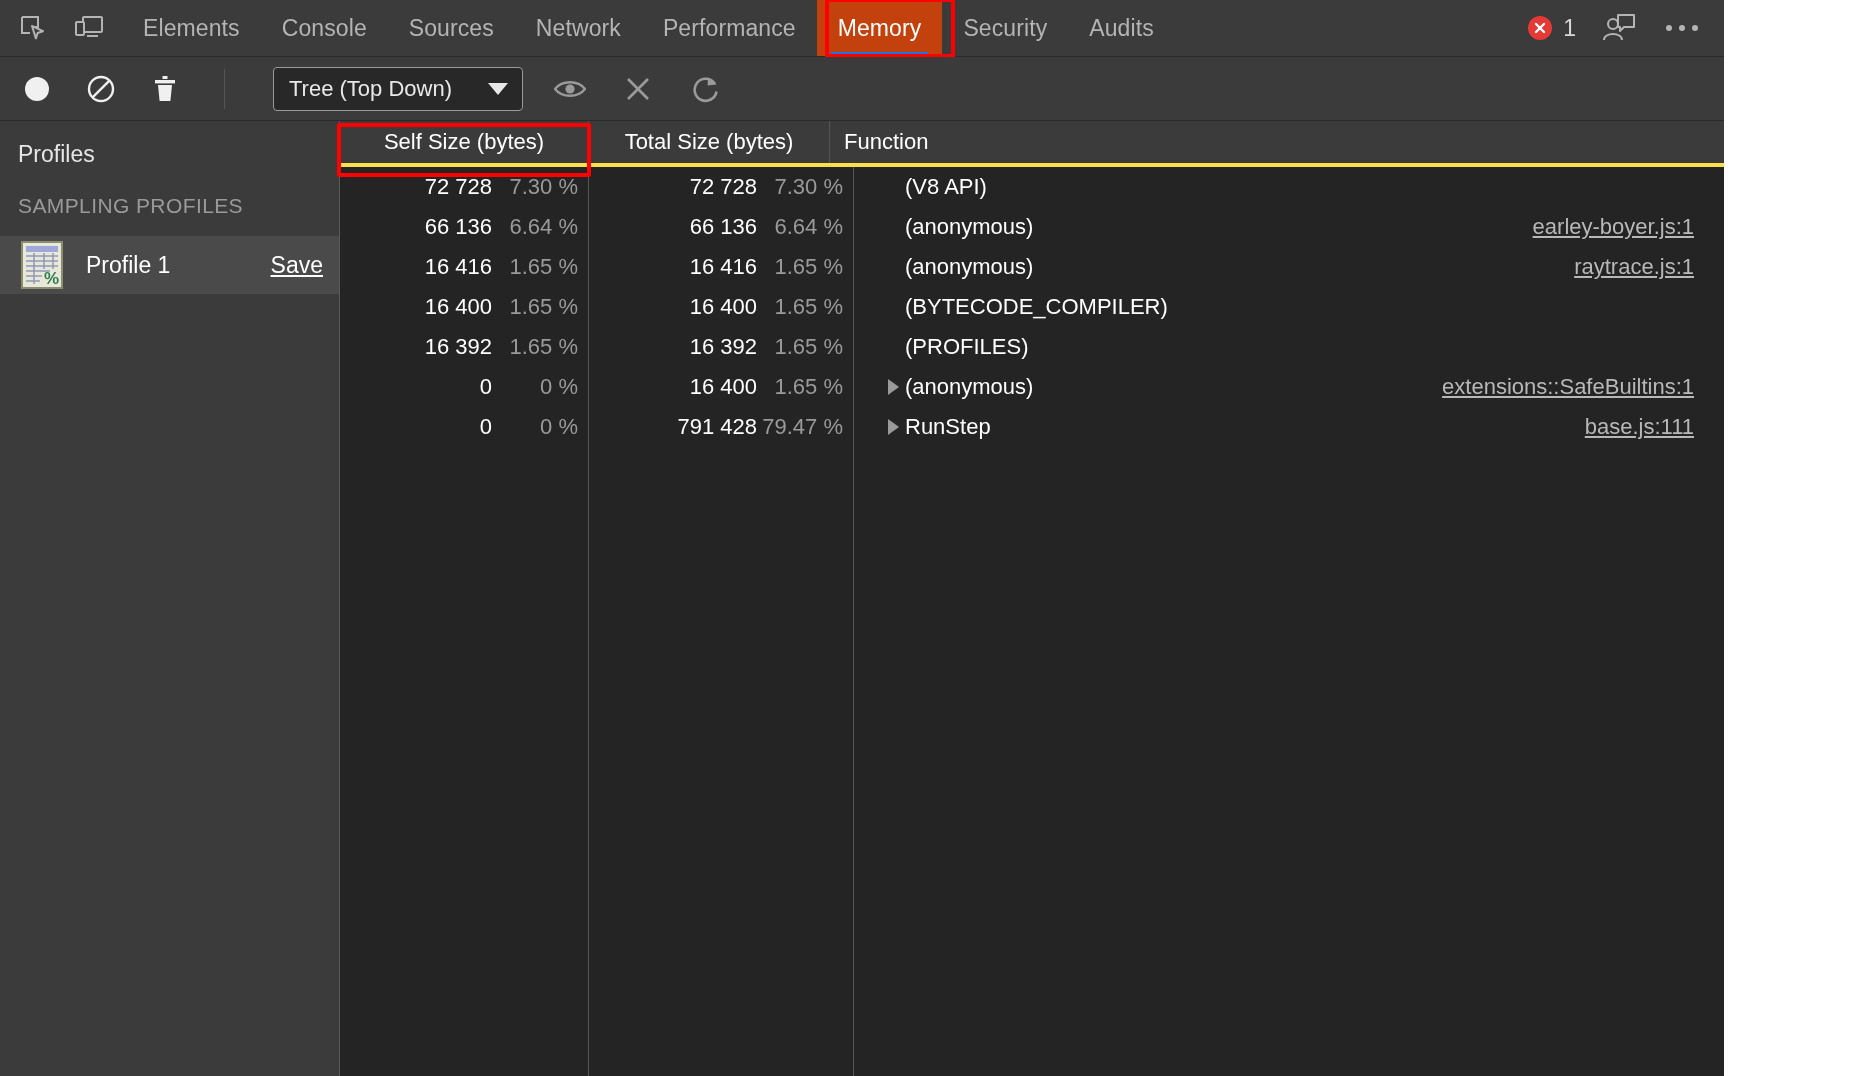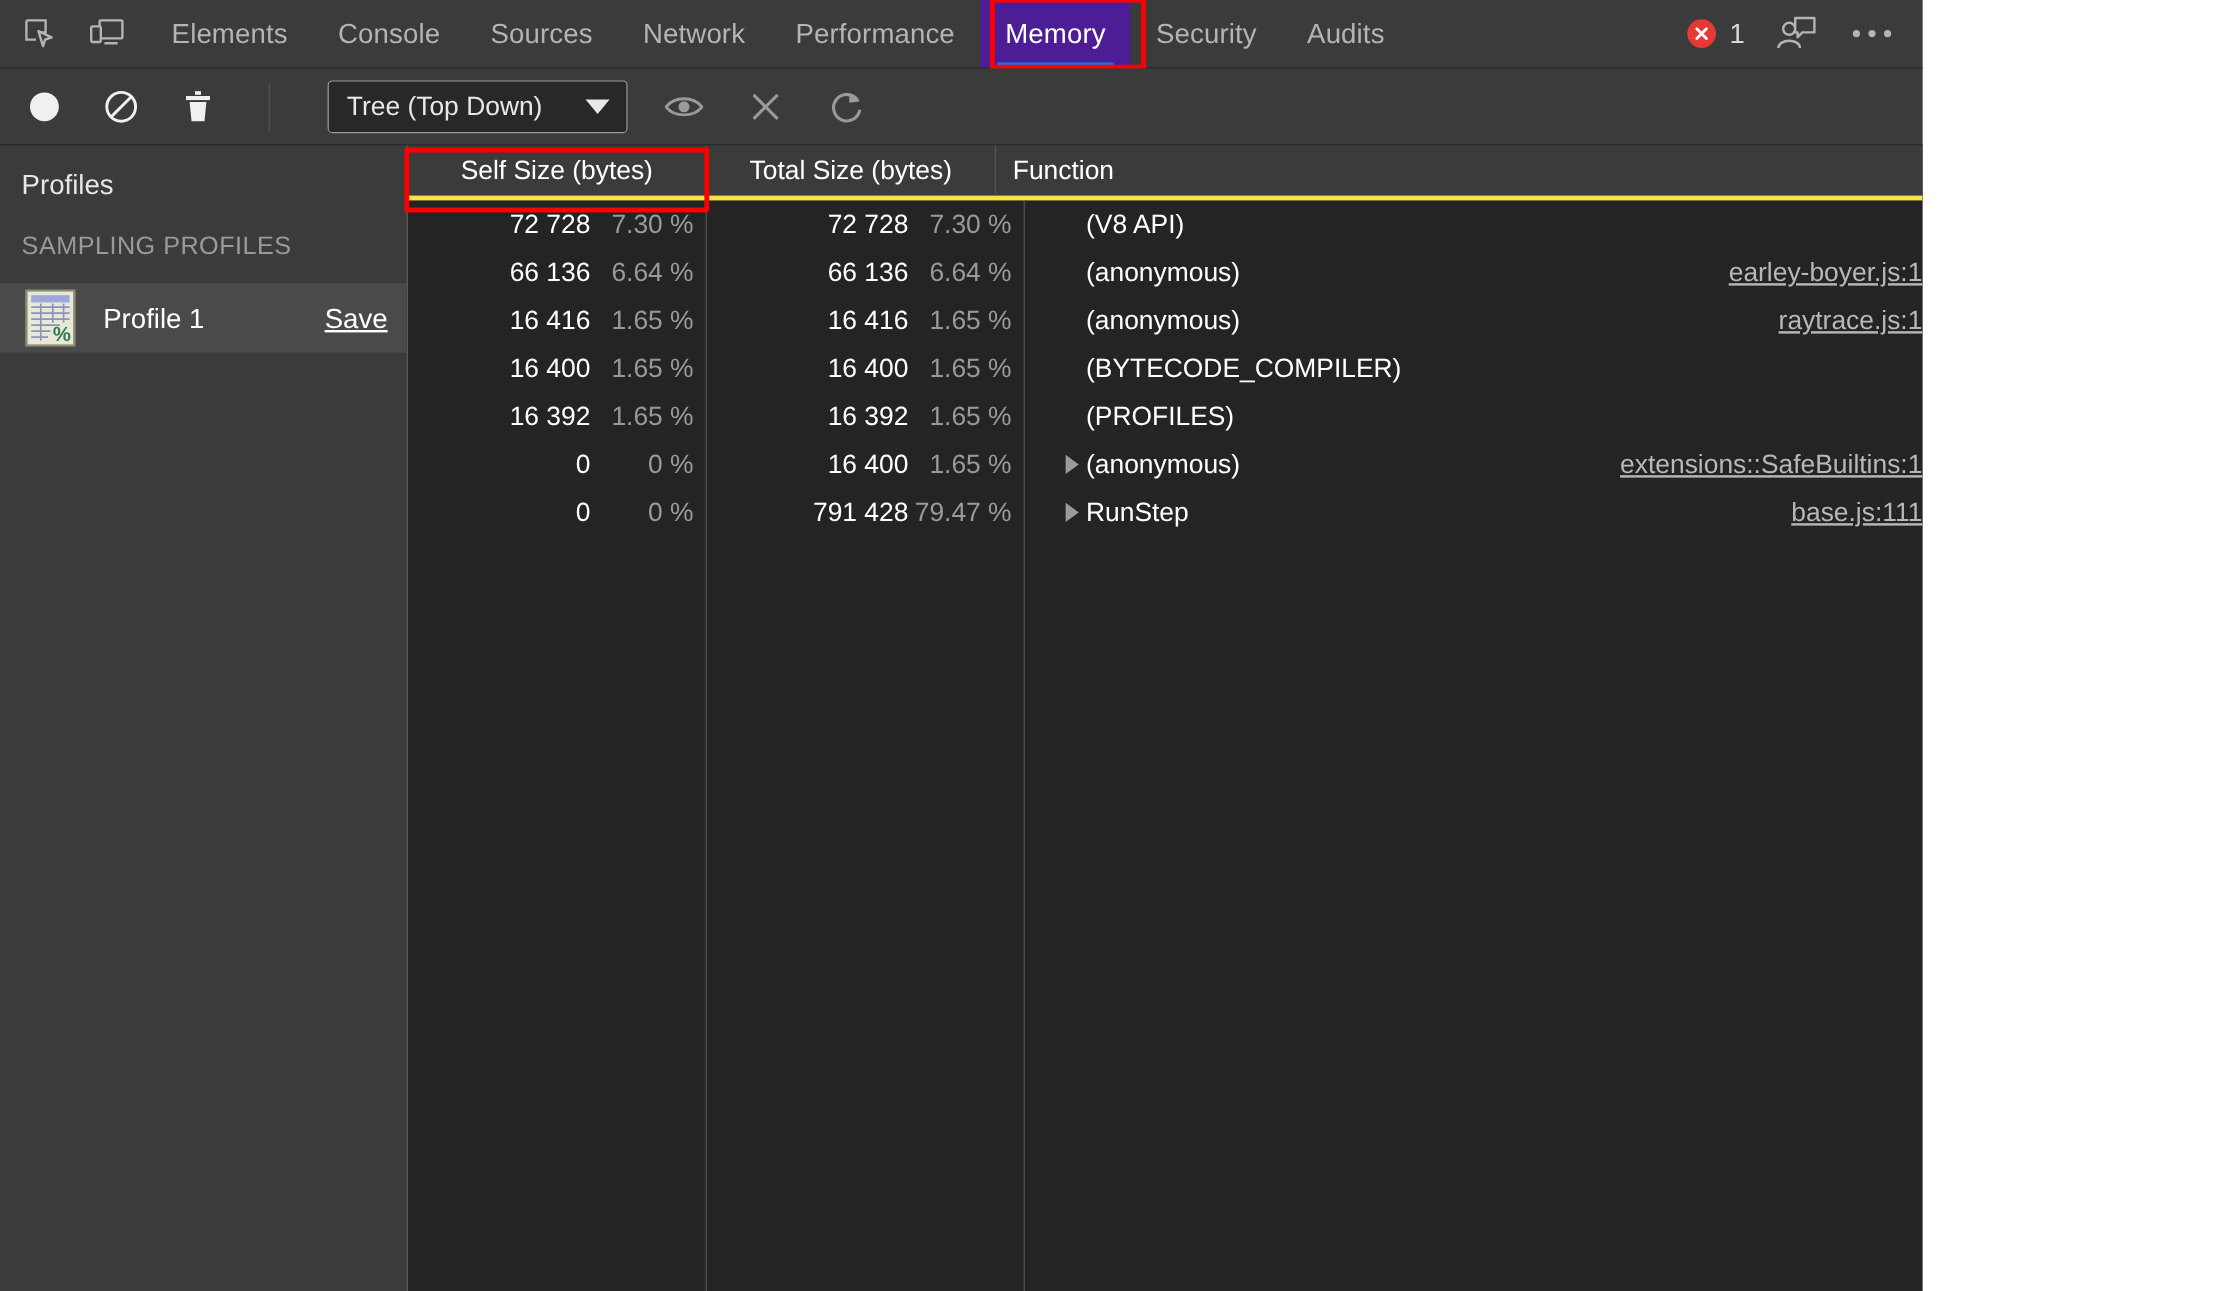--- a/index.html
+++ b/index.html
@@ -4,21 +4,21 @@
 <style>
   * { box-sizing: border-box; margin: 0; padding: 0; }
   html, body {
     width: 1866px; height: 1076px;
     background: #ffffff;
     font-family: "Liberation Sans", sans-serif;
     overflow: hidden;
   }
   #app {
     position: relative;
-    width: 1602px; height: 1076px;
+    width: 1724px; height: 1076px;
     background: #242424;
     display: flex; flex-direction: column;
   }
 
   
   .tabbar {
     position: relative;
     height: 57px; min-height: 57px;
     background: #3b3b3b;
     border-bottom: 1px solid #2a2a2a;
@@ -35,21 +35,21 @@
   .tabs { display: flex; align-items: stretch; }
   .tab {
     position: relative;
     display: flex; align-items: center;
     padding: 0 21px;
     font-size: 23px;
     color: #b4b4b4;
     white-space: nowrap;
     letter-spacing: 0.1px;
   }
-  .tab.selected { background: #4c1d95; color: #ffffff; justify-content: center; }
+  .tab.selected { background: #c2410c; color: #ffffff; justify-content: center; }
   .tab.selected::after {
     content: ""; position: absolute;
     left: 14px; right: 14px; bottom: 0; height: 4px;
     background: #1a73e8;
   }
   .tb-right {
     margin-left: auto;
     display: flex; align-items: center; gap: 20px;
     padding-right: 22px;
   }
@@ -161,21 +161,21 @@
     display: flex; align-items: center;
     font-size: 22px; color: #ffffff;
     padding-right: 10px;
     justify-content: flex-end;
     gap: 0;
   }
   .cell .num { text-align: right; width: 112px; }
   .cell .pct { text-align: right; width: 86px; color: #9a9a9a; }
   .cell.fncell {
     justify-content: flex-start;
-    padding-left: 10px; padding-right: 0;
+    padding-left: 10px; padding-right: 30px;
     gap: 0;
   }
   .tri {
     width: 0; height: 0;
     border-top: 8px solid transparent;
     border-bottom: 8px solid transparent;
     border-left: 11px solid #9a9a9a;
     margin-right: 6px;
     flex: 0 0 auto;
   }

